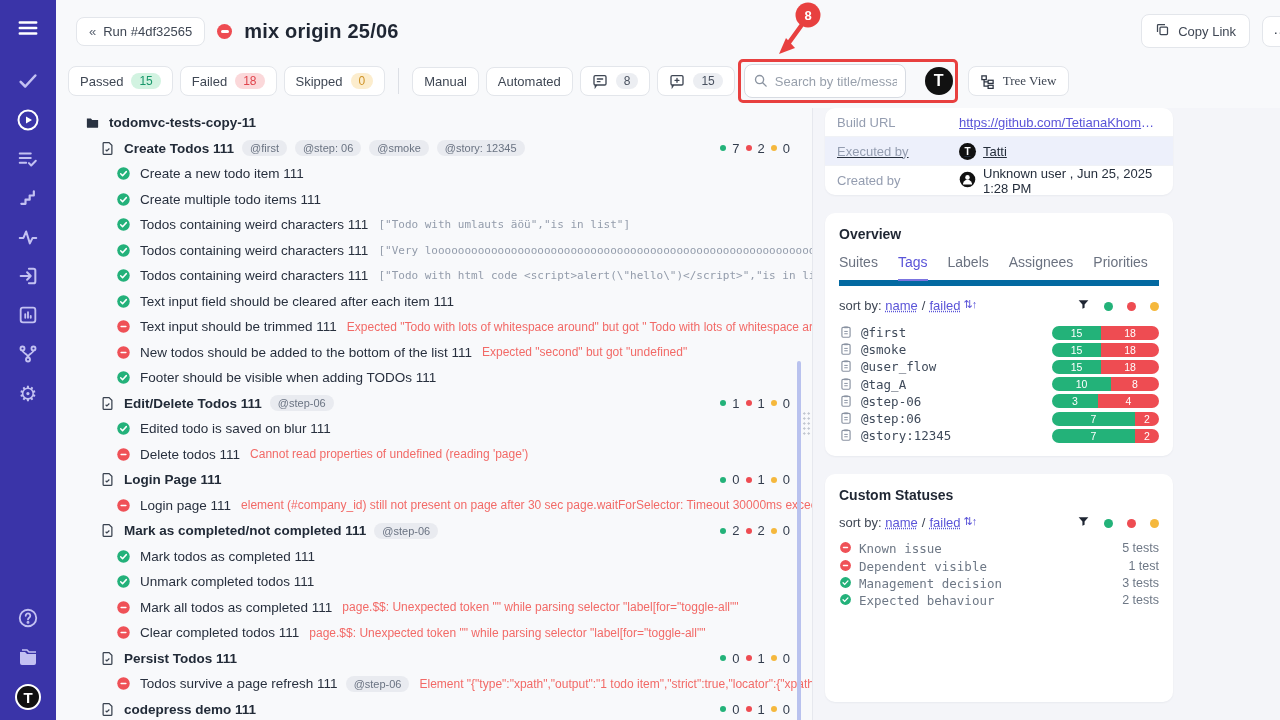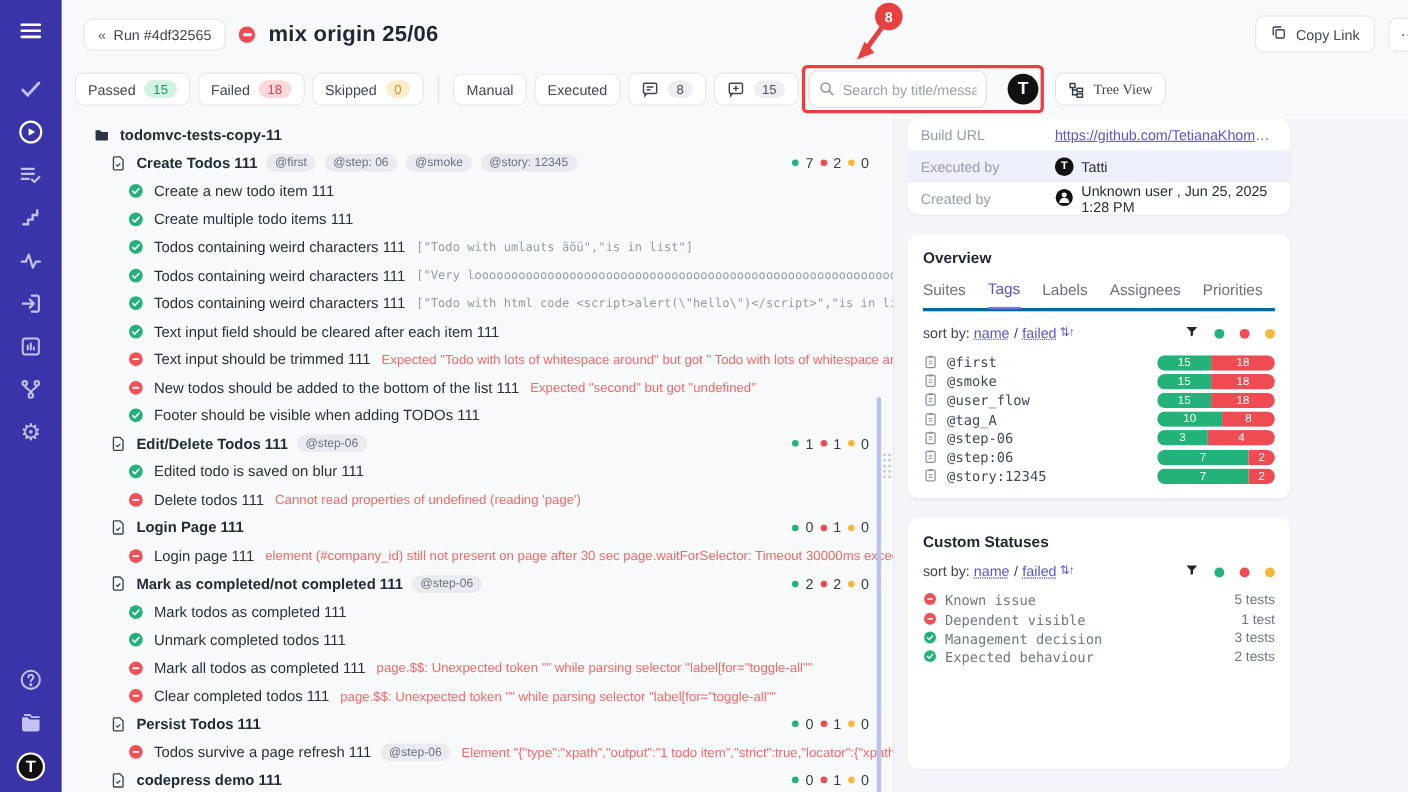--- a/index.html
+++ b/index.html
@@ -68,29 +68,29 @@
   .sdot.g { background:#23b279; } .sdot.r { background:#ee4c52; } .sdot.y { background:#f5b83d; }
   .main-scroll { position:absolute; right:11px; top:253px; width:4px; height:370px; background:#b9c2ee; border-radius:2px; }
   .drag-dots { position:absolute; right:1px; top:303px; width:9px; height:26px; background-image:radial-gradient(#c2c7d1 1px, transparent 1.2px); background-size:4.5px 5px; }
 
   
   .details-panel { width:508px; background:#f4f5f9; border-left:1px solid #e6e8ee; position:relative; padding:0 0 0 12px; overflow:hidden; }
   .card { width:348px; background:#fff; border-radius:10px; box-shadow:0 1px 2px rgba(20,30,60,.05); }
   .info-card { margin-top:0; overflow:hidden; }
   .info-row { display:grid; grid-template-columns:122px 1fr; align-items:center; height:29px; padding:0 12px; font-size:13px; border-bottom:1px solid #f0f2f6; }
   .info-row:last-child { border-bottom:none; }
-  .info-row.alt { background:#edf0fb; }
+  .info-row.alt { background:#edf0fb;text-decoration:underline; }
   .info-label { color:#949db0; }
   .info-value { display:flex; align-items:center; gap:7px; color:#252e3c; overflow:hidden; }
   .info-link { color:#5a54d8; text-decoration:underline; white-space:nowrap; overflow:hidden; text-overflow:ellipsis; font-size:13px; }
   .mini-avatar { width:17px; height:17px; border-radius:50%; background:#111; color:#fff; font-size:10px; font-weight:bold; display:flex; align-items:center; justify-content:center; flex-shrink:0; }
 
   .overview-card { margin-top:18px; padding:13px 14px 12px; }
   .card-title { font-size:14px; font-weight:bold; color:#1f2633; }
-  .tabs { display:flex; gap:20px; margin-top:12px; border-bottom:3px solid #0369a1;align-items:center; }
+  .tabs { display:flex; gap:20px; margin-top:12px; border-bottom:6px solid #0369a1; }
   .tab { font-size:14px; color:#6b7280; padding-bottom:9px; cursor:pointer; }
   .tab.active { color:#5a54d8; border-bottom:2px solid #7b74e0; margin-bottom:-1px; }
   .sort-row { display:flex; align-items:flex-start; margin-top:12px; font-size:13px; color:#3f4754; }
   .sort-link { color:#5a54d8; text-decoration:underline dotted; cursor:pointer; }
   .sort-sep { margin:0 4px; }
   .sort-dir { color:#5a54d8; font-size:11px; margin-left:3px; letter-spacing:-1px; }
   .sort-sp { flex:1; }
   .legend { display:flex; align-items:center; gap:14px; }
   .legend .funnel { color:#1f2633; cursor:pointer; }
   .ldot { width:9px; height:9px; border-radius:50%; display:inline-block; cursor:pointer; }
@@ -218,21 +218,21 @@
             <span>Skipped</span>
             <span class="cnt skipped">0</span>
           </button>
         </span>
       <span class="vdiv"></span>
       <span id="toggle-chips" style="display:flex;gap:7px">
           <button class="chip">
             <span>Manual</span>
           </button>
           <button class="chip">
-            <span>Executed</span>
+            <span>Automated</span>
           </button>
         </span>
       <button class="chip">
         <span>
             <svg width="16" height="16" viewBox="0 0 24 24" fill="none" stroke="#3f4754" stroke-width="2">
               <rect x="3" y="4" width="18" height="14" rx="2"></rect>
               <path d="M7 18l-2 3v-3" fill="#3f4754"></path>
               <path d="M8 9h8M8 13h4" stroke-linecap="round"></path>
             </svg>
           </span>

